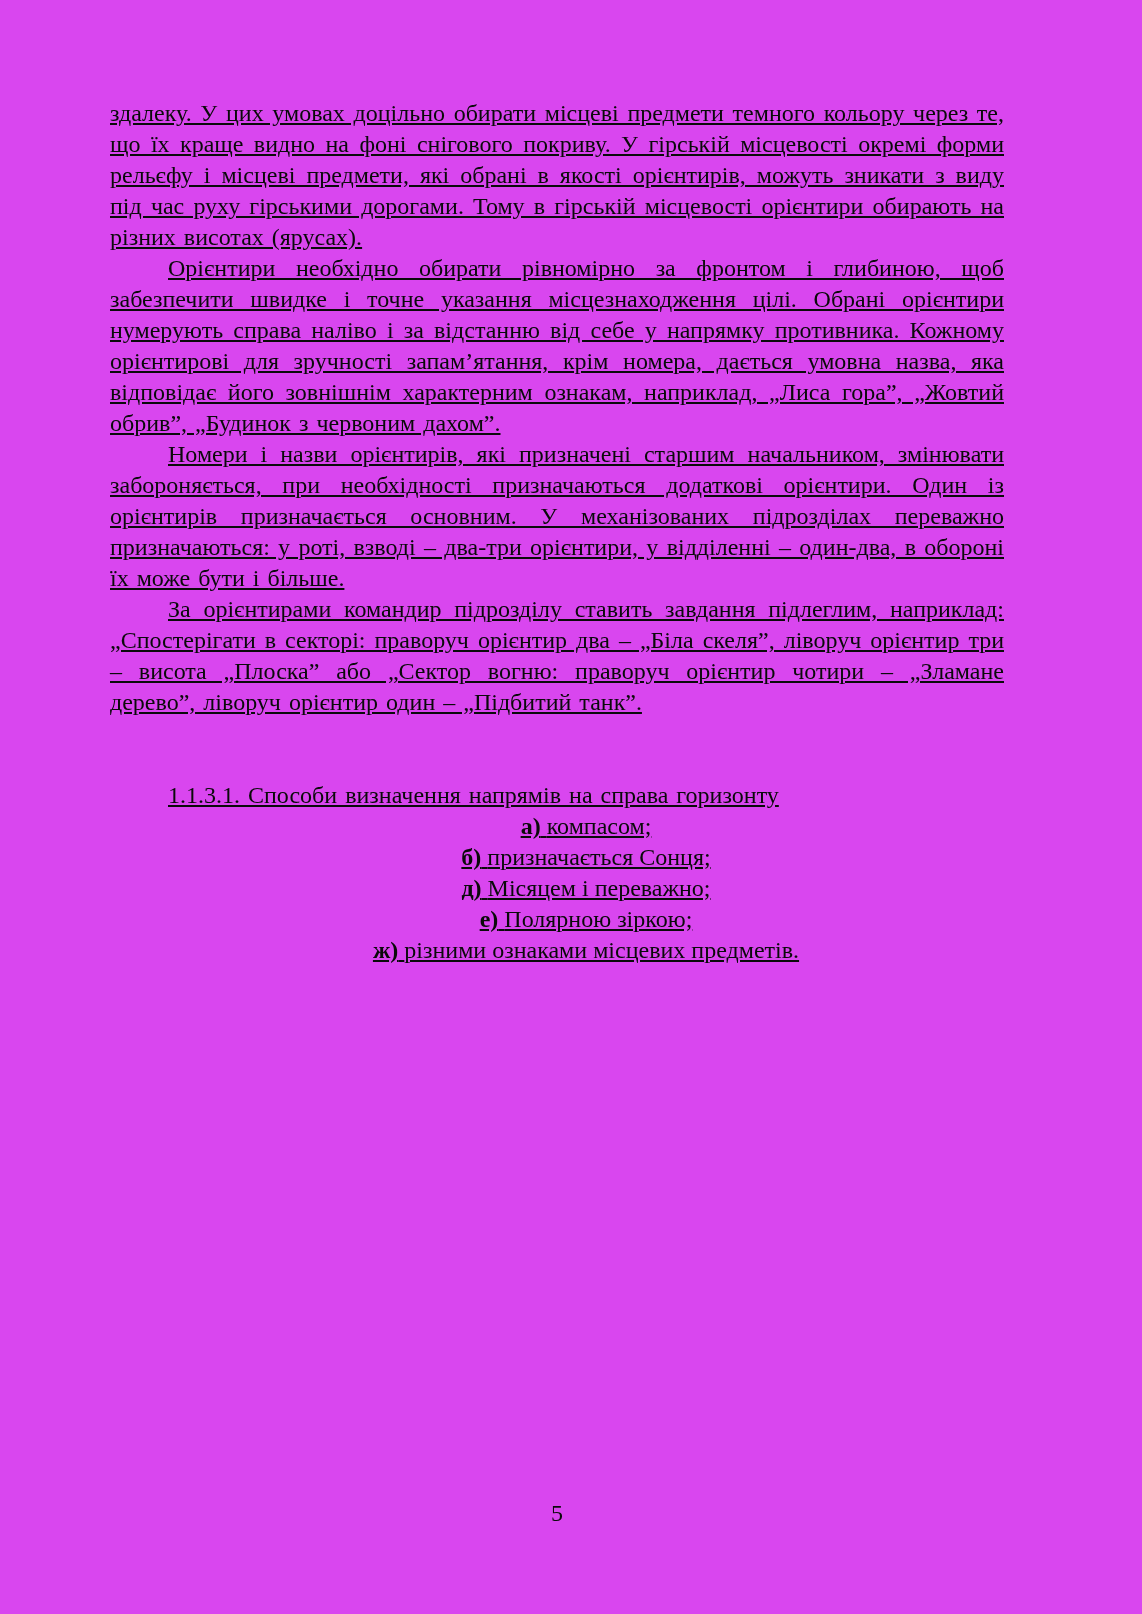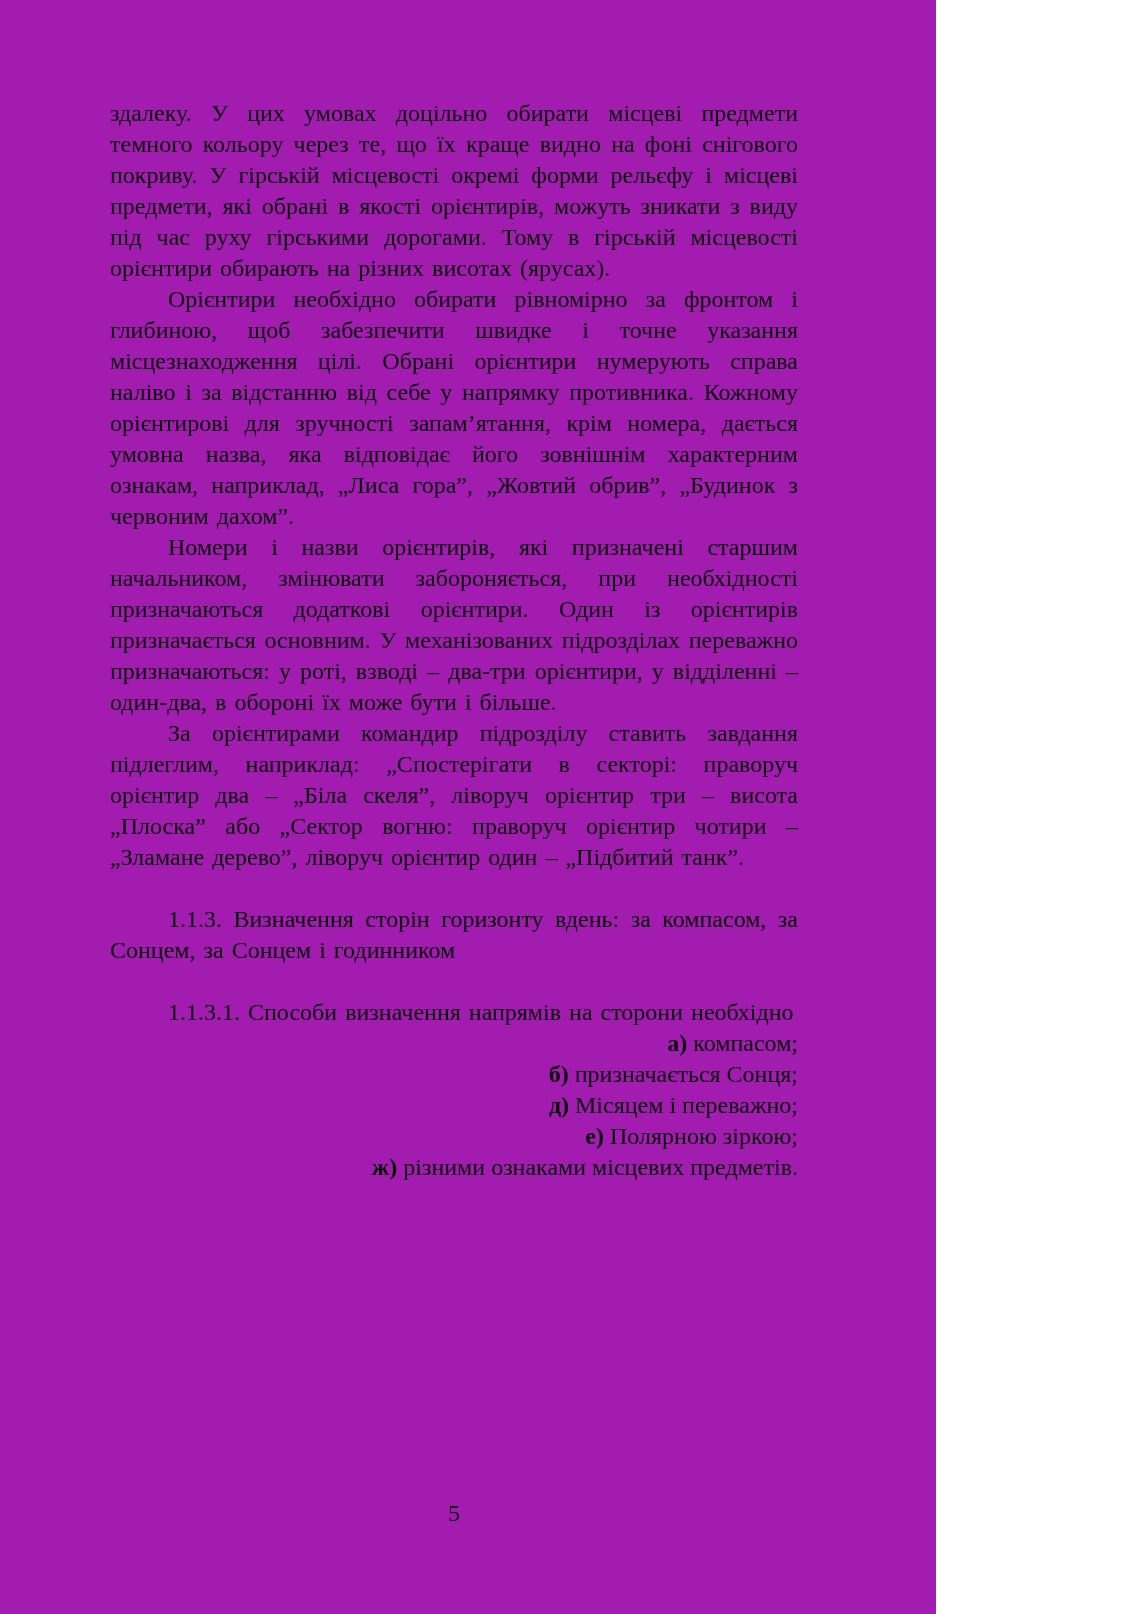--- a/index.html
+++ b/index.html
@@ -2,46 +2,47 @@
 <html lang="uk"><head>
 <meta charset="utf-8">
 <style>
   html, body {
     margin: 0;
     padding: 0;
     background: #ffffff;
   }
   .page {
     position: relative;
-    width: 936px;
+    width: 1142px;
     height: 1614px;
     box-sizing: border-box;
-    background: #a21caf;
+    background: #d946ef;
     color: #0a0a0a;
     font-family: "Liberation Serif", "DejaVu Serif", serif;
     font-size: 24px;
     line-height: 31px;
     padding: 98px 138px 0 110px;
     overflow: hidden;
+    text-decoration: underline;
   }
   .para {
     margin: 0;
     text-align: justify;
     text-indent: 58px;
     word-spacing: 2px;
   }
   .para.no-indent {
     text-indent: 0;
   }
   .spacer {
     height: 31px;
   }
   .list-item {
     margin: 0;
-    text-align: right;
+    text-align: center;
     text-indent: 58px;
   }
   .list-marker {
     font-weight: bold;
   }
   .page-number {
     position: absolute;
     top: 1498px;
     left: 110px;
     right: 138px;
@@ -57,25 +58,24 @@
   <p class="para no-indent">здалеку. У цих умовах доцільно обирати місцеві предмети темного кольору через те, що їх краще видно на фоні снігового покриву. У гірській місцевості окремі форми рельєфу і місцеві предмети, які обрані в якості орієнтирів, можуть зникати з виду під час руху гірськими дорогами. Тому в гірській місцевості орієнтири обирають на різних висотах (ярусах).</p>
 
   <p class="para">Орієнтири необхідно обирати рівномірно за фронтом і глибиною, щоб забезпечити швидке і точне указання місцезнаходження цілі. Обрані орієнтири нумерують справа наліво і за відстанню від себе у напрямку противника. Кожному орієнтирові для зручності запам’ятання, крім номера, дається умовна назва, яка відповідає його зовнішнім характерним ознакам, наприклад, „Лиса гора”, „Жовтий обрив”, „Будинок з червоним дахом”.</p>
 
   <p class="para">Номери і назви орієнтирів, які призначені старшим начальником, змінювати забороняється, при необхідності призначаються додаткові орієнтири. Один із орієнтирів призначається основним. У механізованих підрозділах переважно призначаються: у роті, взводі – два-три орієнтири, у відділенні – один-два, в обороні їх може бути і більше.</p>
 
   <p class="para">За орієнтирами командир підрозділу ставить завдання підлеглим, наприклад: „Спостерігати в секторі: праворуч орієнтир два – „Біла скеля”, ліворуч орієнтир три – висота „Плоска” або „Сектор вогню: праворуч орієнтир чотири – „Зламане дерево”, ліворуч орієнтир один – „Підбитий танк”.</p>
 
   <div class="spacer"></div>
 
-  <p class="para">1.1.3. Визначення сторін горизонту вдень: за компасом, за Сонцем, за Сонцем і годинником</p>
 
   <div class="spacer"></div>
 
-  <p class="para">1.1.3.1. Способи визначення напрямів на сторони необхідно</p>
+  <p class="para">1.1.3.1. Способи визначення напрямів на справа горизонту</p>
 
 
   <p class="list-item"><span class="list-marker">а)</span>&nbsp;<span>компасом;</span></p>
 
   <p class="list-item"><span class="list-marker">б)</span>&nbsp;<span>призначається Сонця;</span></p>
 
 
 
   <p class="list-item"><span class="list-marker">д)</span>&nbsp;<span>Місяцем і переважно;</span></p>
 

